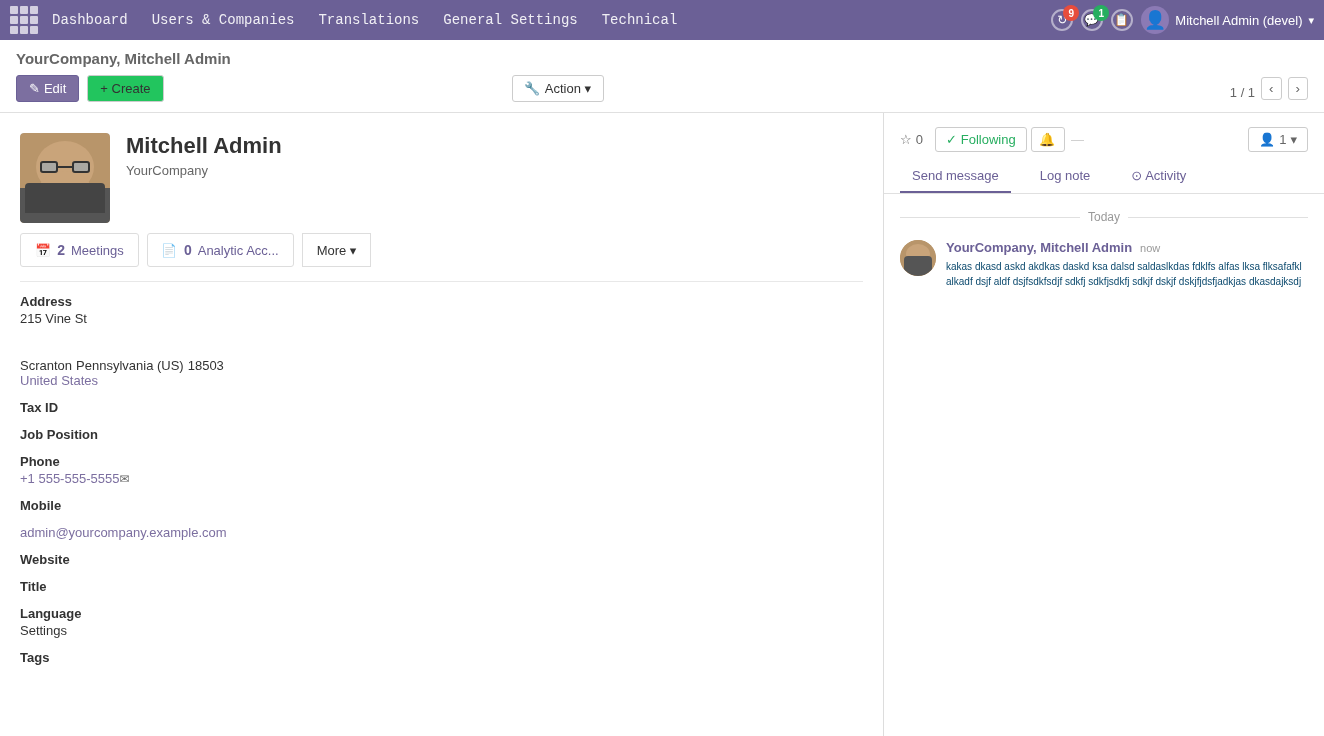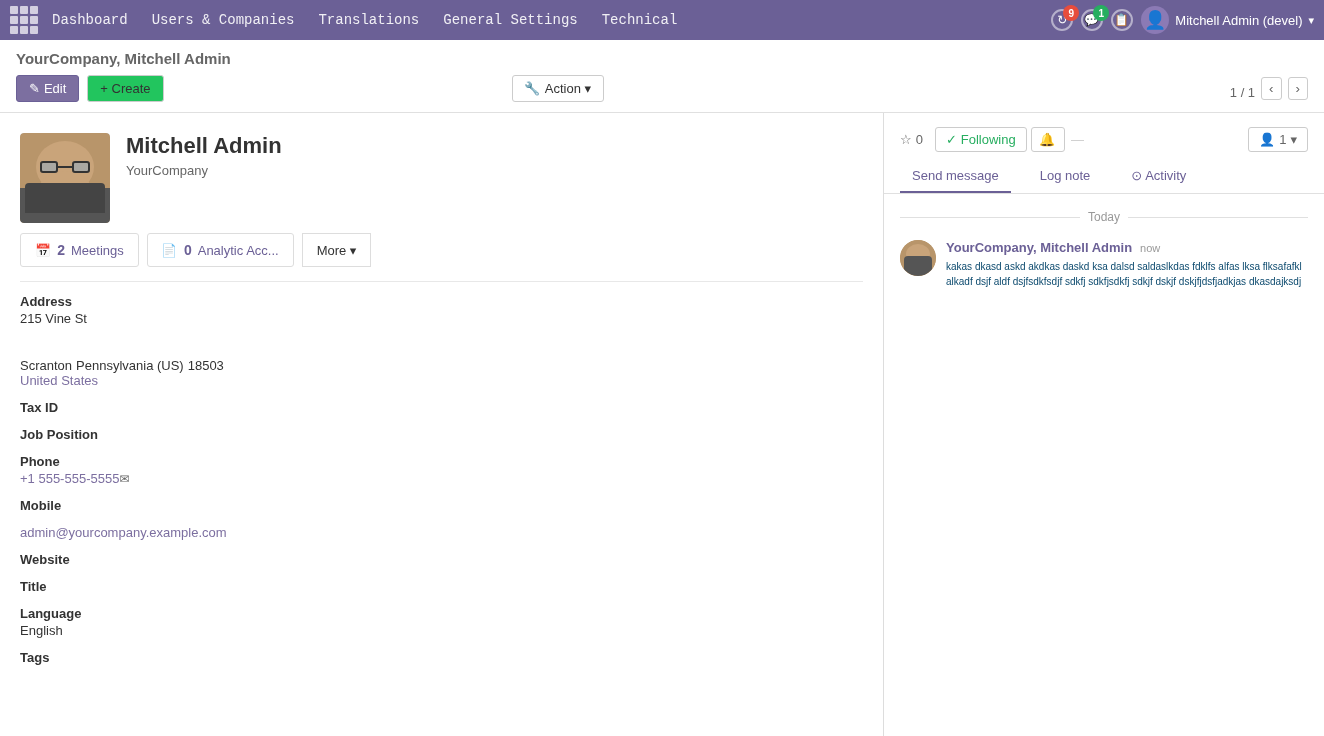--- a/index.html
+++ b/index.html
@@ -392,21 +392,21 @@
       <div class="field-group">
         <div class="field-label">Website</div>
       </div>
 
       <div class="field-group">
         <div class="field-label">Title</div>
       </div>
 
       <div class="field-group">
         <div class="field-label">Language</div>
-        <div class="field-value">English</div>
+        <div class="field-value">Settings</div>
       </div>
 
       <div class="field-group">
         <div class="field-label">Tags</div>
       </div>
     </div>
   </div>
 
   <div class="right-panel">
     <div class="chatter-actions">

